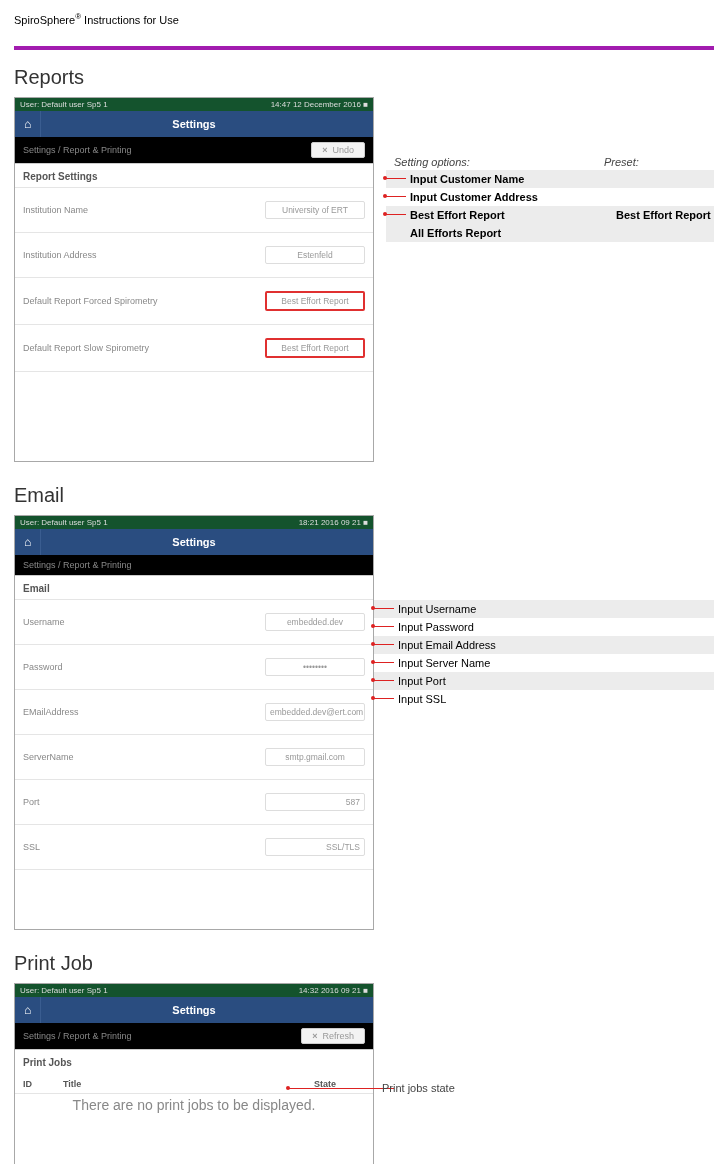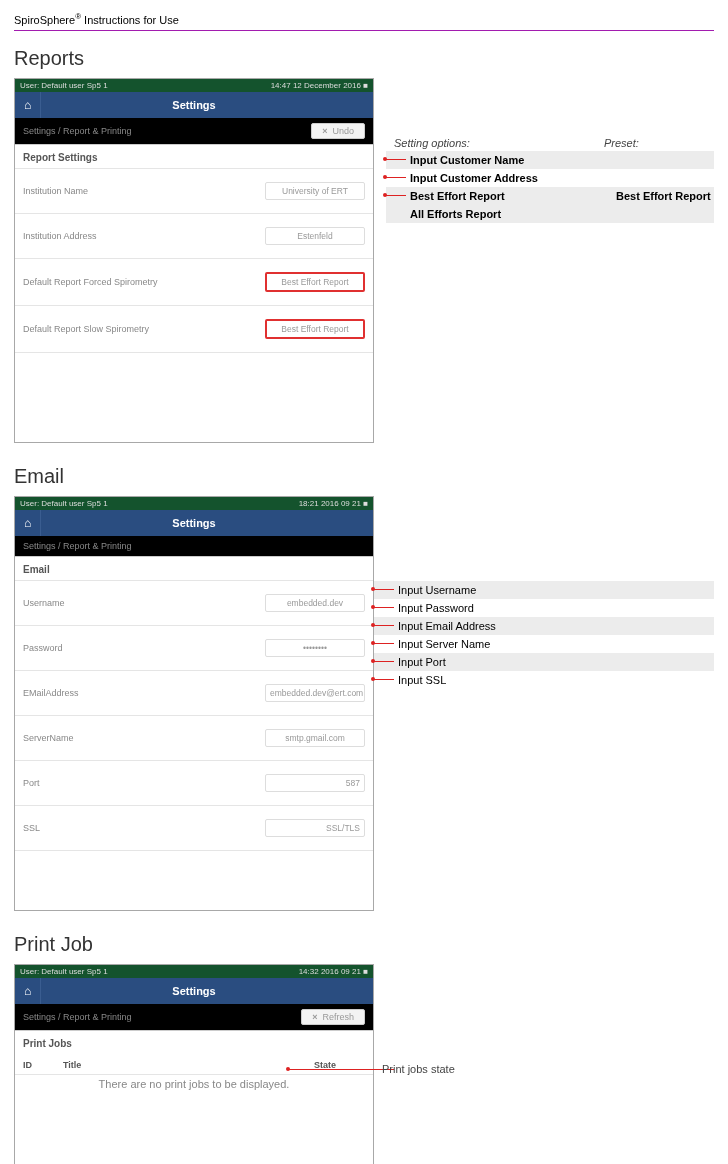--- a/index.html
+++ b/index.html
@@ -10,22 +10,22 @@
     background: #fff;
     color: #000;
     width: 728px;
   }
   .page {
     padding: 12px 14px 0 14px;
     position: relative;
   }
   .doc-header {
     font-size: 11px;
-    padding-bottom: 4px;
-    border-bottom: 1px solid #a21caf;
+    padding-bottom: 20px;
+    border-bottom: 4px solid #a21caf;
   }
   .sup { font-size: 8px; vertical-align: super; }
   h2.section {
     font-weight: 400;
     font-size: 20px;
     margin: 16px 0 8px 0;
     color: #333;
   }
   .two-col {
     display: flex;
@@ -168,21 +168,21 @@
     font-weight:700;
     font-size:9px;
     color:#555;
     padding: 6px 8px 4px 8px;
   }
   .pj-head .c-id { width:40px; }
   .pj-head .c-title { flex:1; }
   .pj-head .c-state { width:80px; text-align:center; }
   .pj-msg {
     text-align:center;
-    font-size:11px;
+    font-size:14px;
     color:#888;
     padding: 3px 0 2px 0;
     border-top:1px solid #e5e5e5;
   }
   .pj-empty { height:140px; }
   .long-leader {
     height:1px;
     background:#d22;
     position:absolute;
     top:8px;

